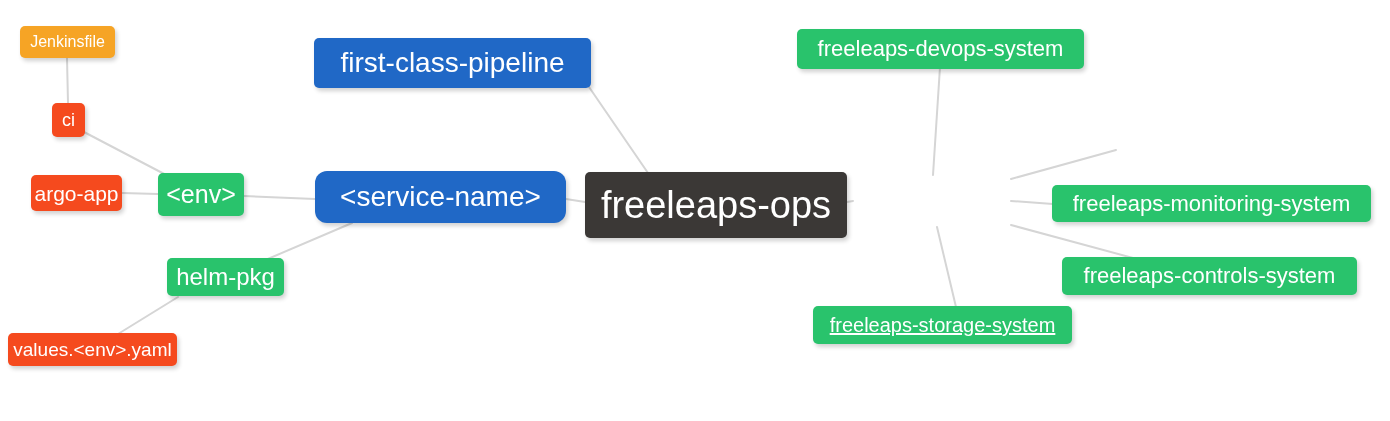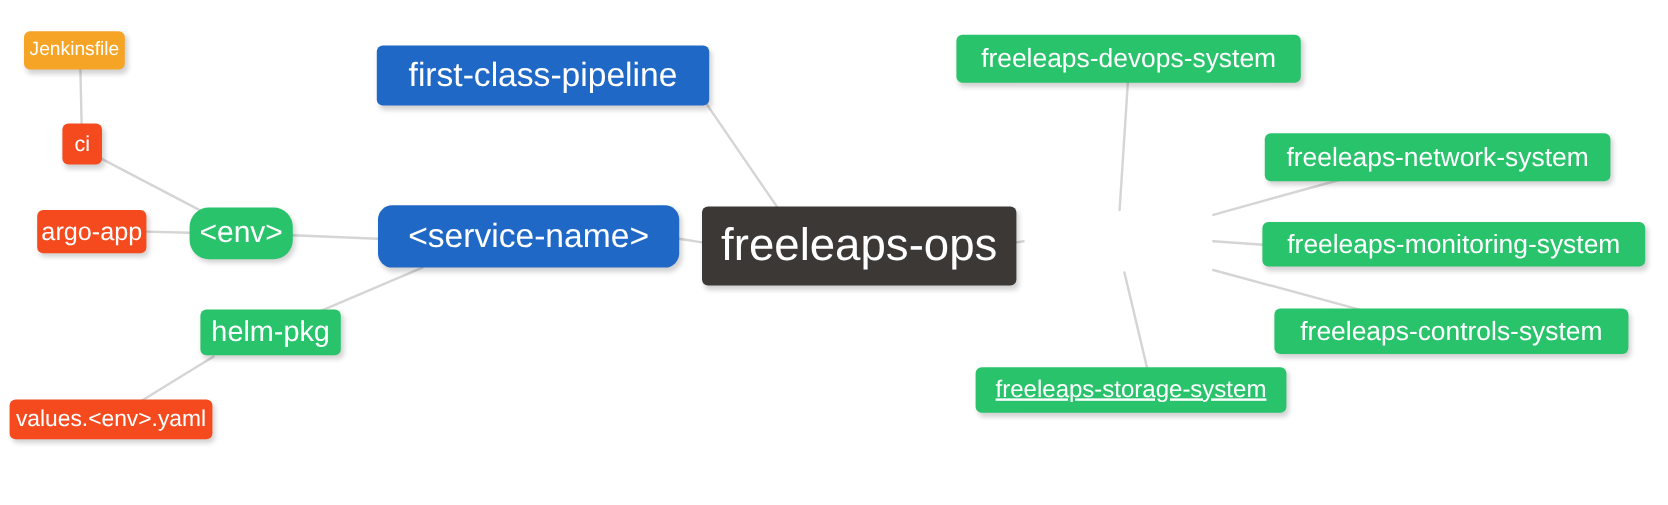--- a/index.html
+++ b/index.html
@@ -55,28 +55,27 @@
     <line x1="589" y1="87" x2="648" y2="173"></line>
     <line x1="566" y1="199" x2="585" y2="202"></line>
     <line x1="847" y1="202" x2="853" y2="201"></line>
     <line x1="933" y1="175" x2="940" y2="67"></line>
     <line x1="1011" y1="179" x2="1116" y2="150"></line>
     <line x1="1011" y1="201" x2="1053" y2="204"></line>
     <line x1="1011" y1="225" x2="1133" y2="258"></line>
     <line x1="937" y1="227" x2="956" y2="307"></line>
   </svg>
 
-  <div class="node c-orange" style="left:20px;   top:26px;  width:84px;  height:32px; font-size:16px;">Jenkinsfile</div>
+  <div class="node c-orange" style="left:20px;   top:26px;  width:95px;  height:32px; font-size:16px;">Jenkinsfile</div>
   <div class="node c-red" style="left:52px;   top:103px; width:33px;  height:34px; font-size:18px;">ci</div>
   <div class="node c-red" style="left:31px;   top:175px; width:91px;  height:36px; font-size:21px;">argo-app</div>
-  <div class="node c-green" style="left:158px;  top:173px; width:86px;  height:43px; font-size:25px;border-radius:16px;">&lt;env&gt;</div>
+  <div class="node c-green" style="left:158px;  top:173px; width:86px;  height:43px; font-size:25px;">&lt;env&gt;</div>
   <div class="node c-green" style="left:147px;  top:258px; width:117px; height:38px; font-size:24px;margin-left:20px;">helm-pkg</div>
   <div class="node c-red" style="left:8px;    top:333px; width:169px; height:33px; font-size:19px;">values.&lt;env&gt;.yaml</div>
   <div class="node c-blue" style="left:314px;  top:38px;  width:277px; height:50px; font-size:28px;">first-class-pipeline</div>
   <div class="node c-blue" style="left:315px;  top:171px; width:251px; height:52px; font-size:28px;border-radius:12px;">&lt;service-name&gt;</div>
   <div class="node c-dark" style="left:585px;  top:172px; width:262px; height:66px; font-size:38px;">freeleaps-ops</div>
   <div class="node c-green" style="left:797px;  top:29px;  width:287px; height:40px; font-size:22px;">freeleaps-devops-system</div>
-  <div class="node c-green" style="left:1054px; top:111px; width:288px; height:40px; font-size:22px;">freeleaps-network-system</div>
   <div class="node c-green" style="left:1052px; top:185px; width:319px; height:37px; font-size:22px;">freeleaps-monitoring-system</div>
   <div class="node c-green" style="left:1062px; top:257px; width:295px; height:38px; font-size:22px;">freeleaps-controls-system</div>
   <div class="node c-green" style="left:813px;  top:306px; width:259px; height:38px; font-size:20px;text-decoration:underline;">freeleaps-storage-system</div>
 
 </div>
 
 </body></html>

